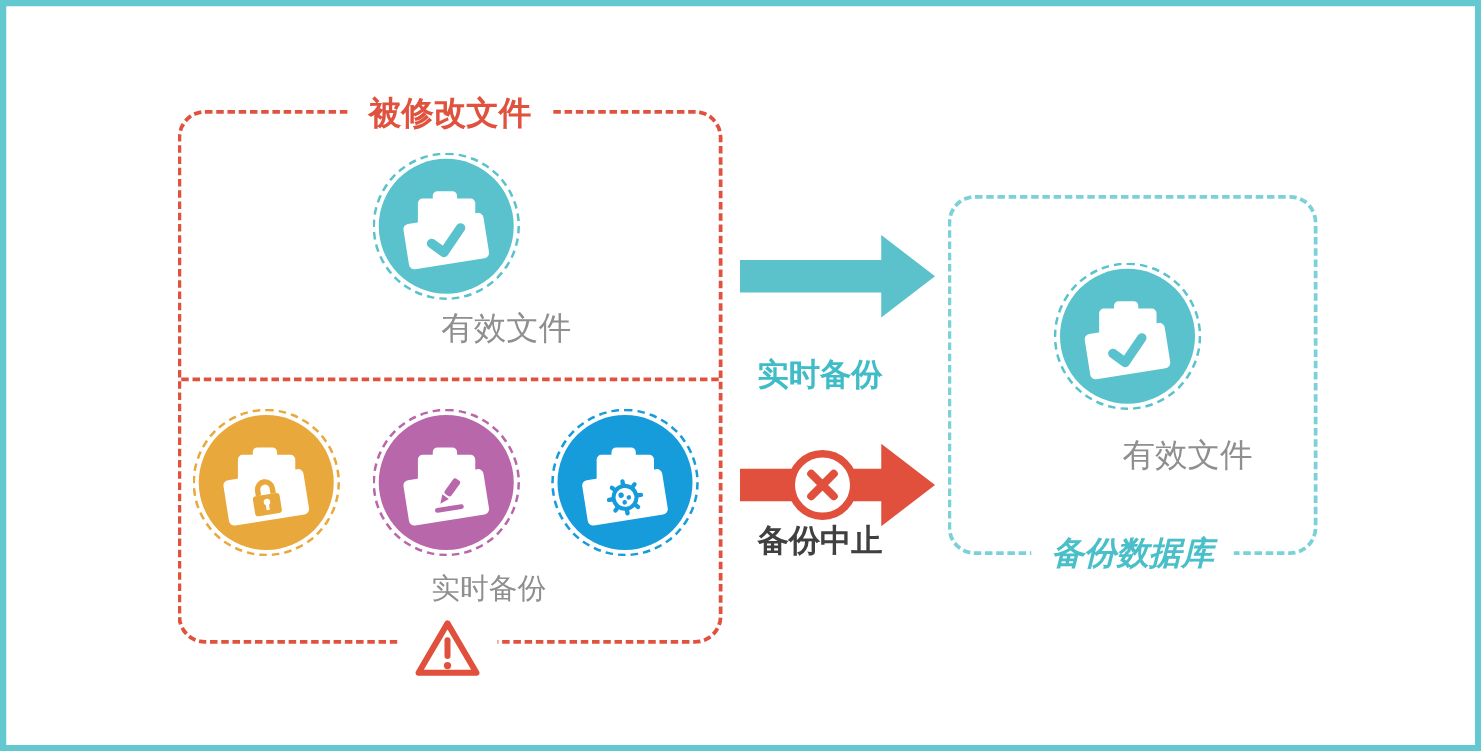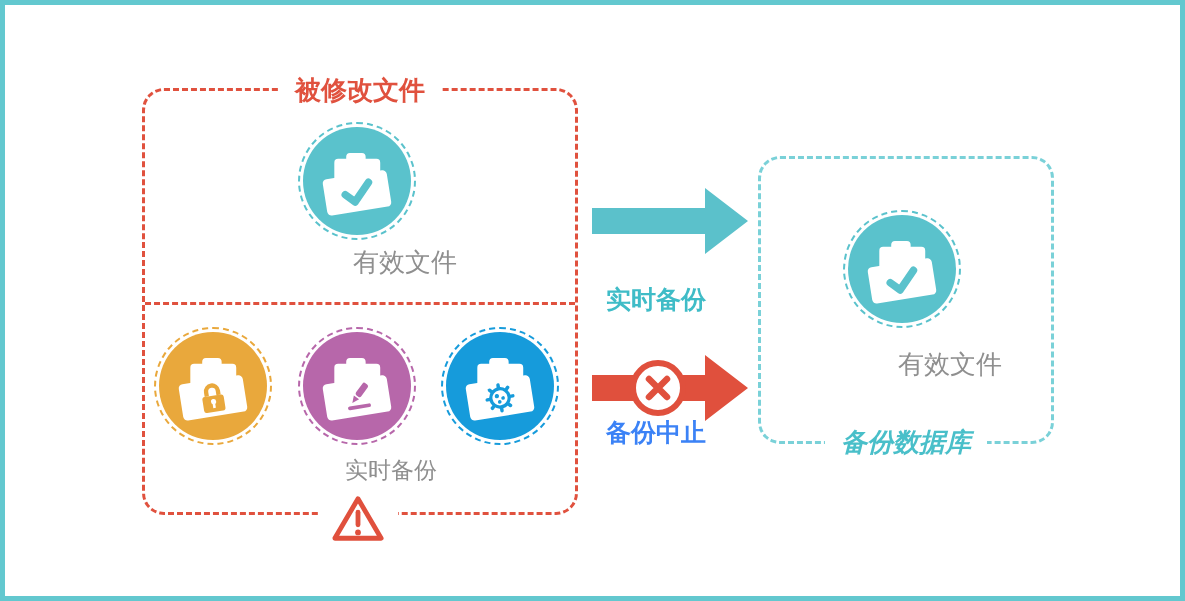--- a/index.html
+++ b/index.html
@@ -69,21 +69,21 @@
 
   .arrow-label {
     position:absolute;
     width:128px;
     text-align:center;
     font-size:25px;
     font-weight:bold;
     white-space:nowrap;
   }
   .arrow-label.teal { color:#3fbcc7; }
-  .arrow-label.red  { color:#3b82f6; }
+  .arrow-label.red  { color:#404040; }
 
   .warn-wrap {
     position:absolute;
     background:#ffffff;
     display:flex;
     align-items:center;
     justify-content:center;
   }
 </style>
 </head>

